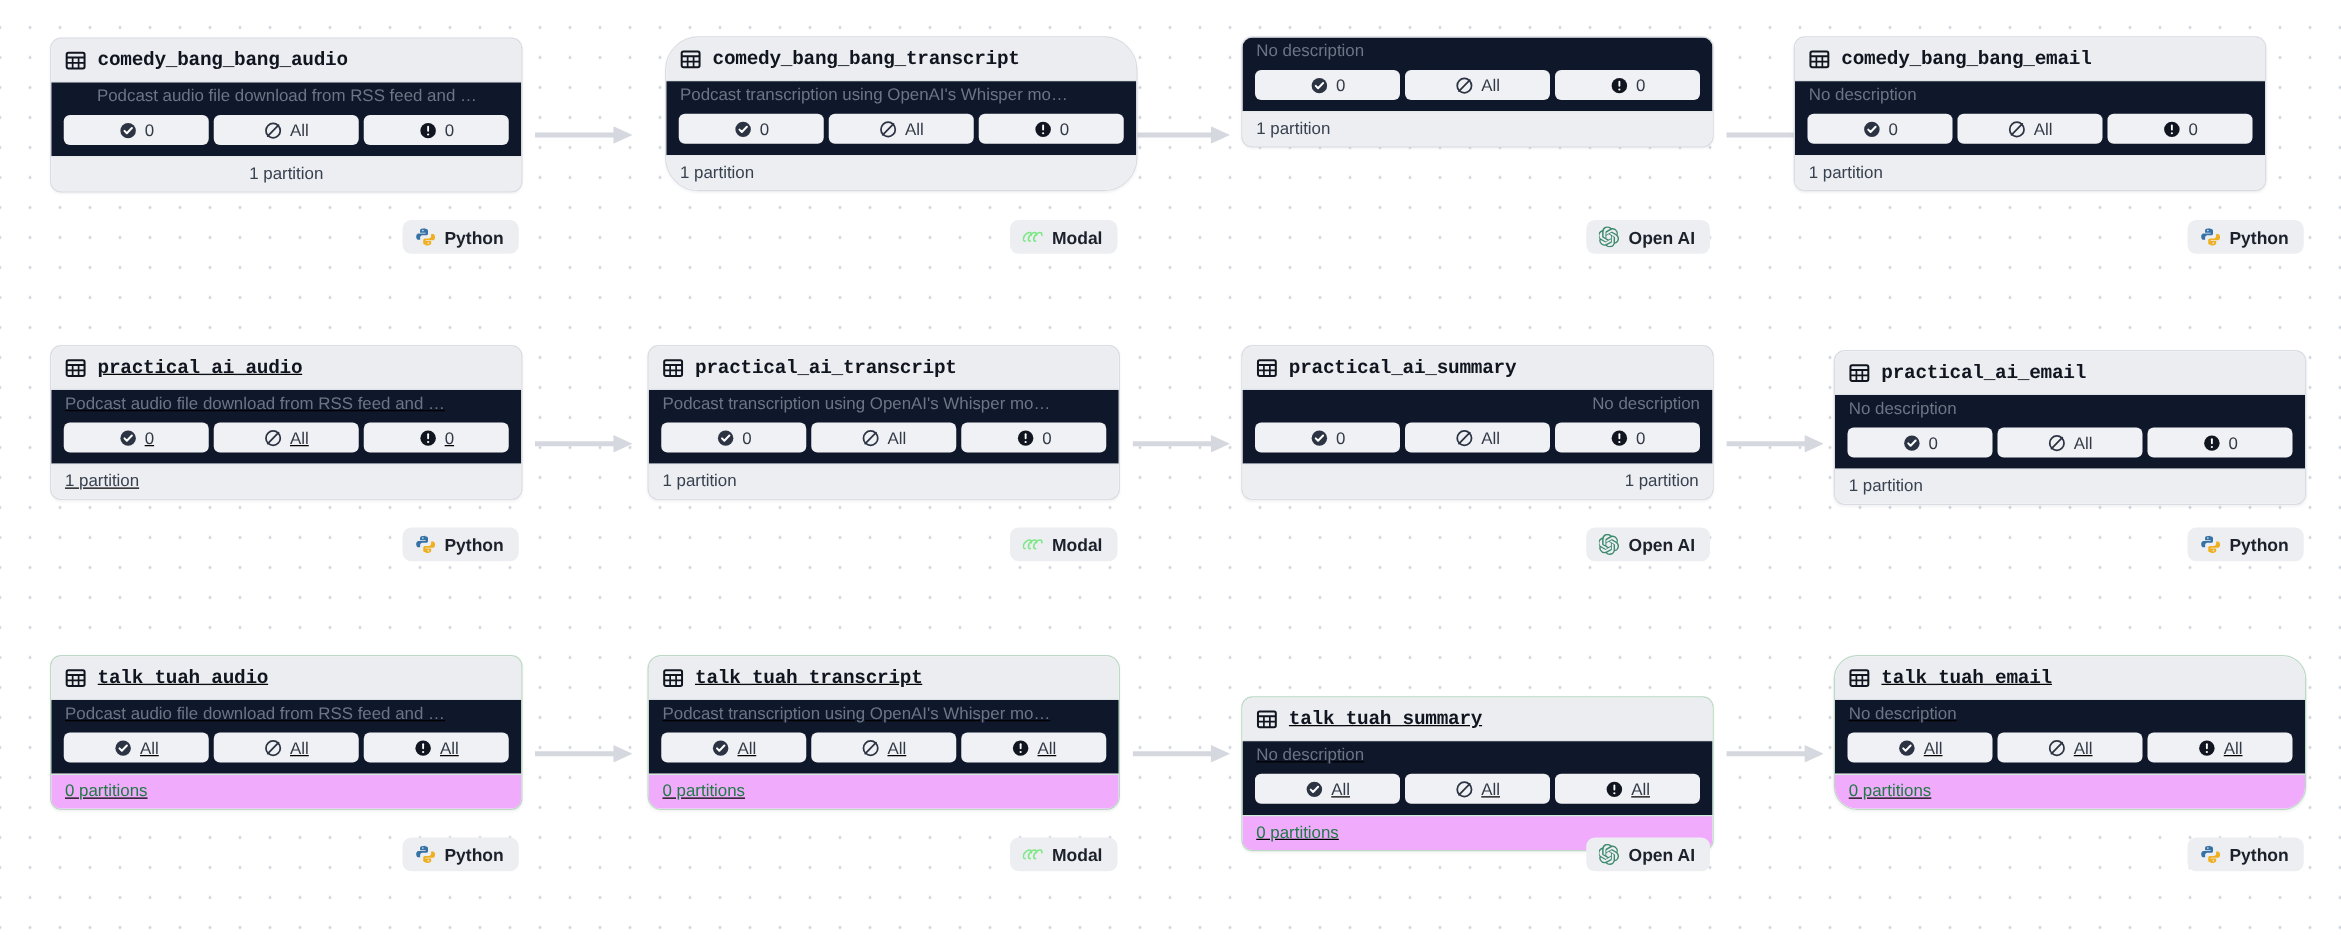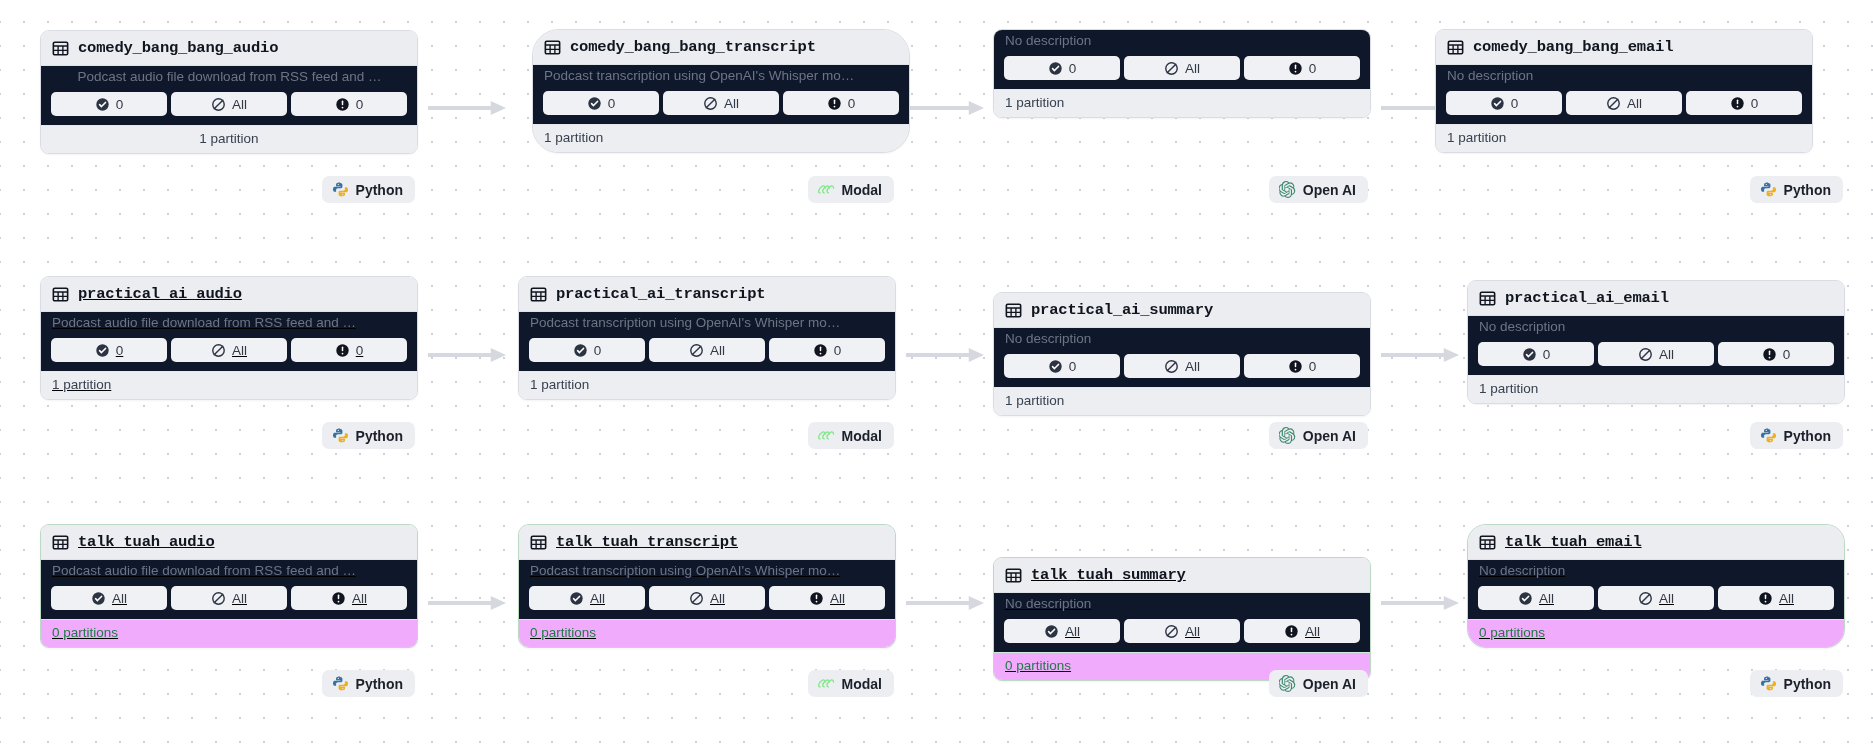--- a/index.html
+++ b/index.html
@@ -371,21 +371,21 @@
           <div class="badge">
             <svg class="badge-icon" width="15" height="15">
               <use href="#sym-alert-circle-icon"></use>
             </svg>
             <span>0</span>
           </div>
         </div>
       </div>
       <div class="node-footer">1 partition</div>
     </div>
-    <div class="node" style="left: 993px; top: 292px;">
+    <div class="node" style="left: 993px; top: 276px; text-align: right;">
       <div class="node-header">
         <svg class="table-icon" width="17" height="17">
           <use href="#sym-table-icon"></use>
         </svg>
         <span class="node-title">practical_ai_summary</span>
       </div>
       <div class="node-body">
         <div class="node-desc">No description</div>
         <div class="badge-row">
           <div class="badge">

